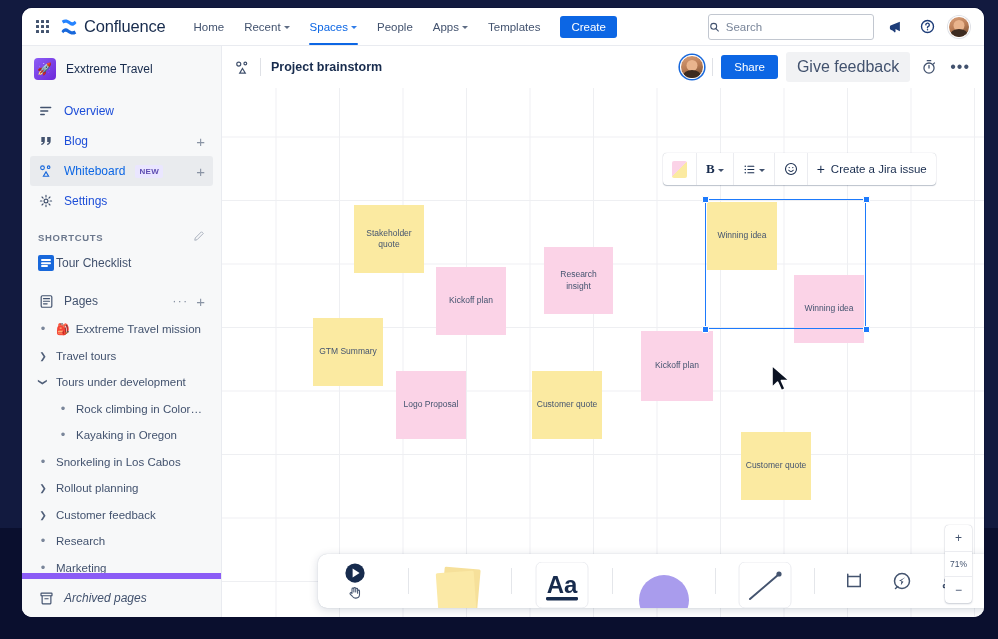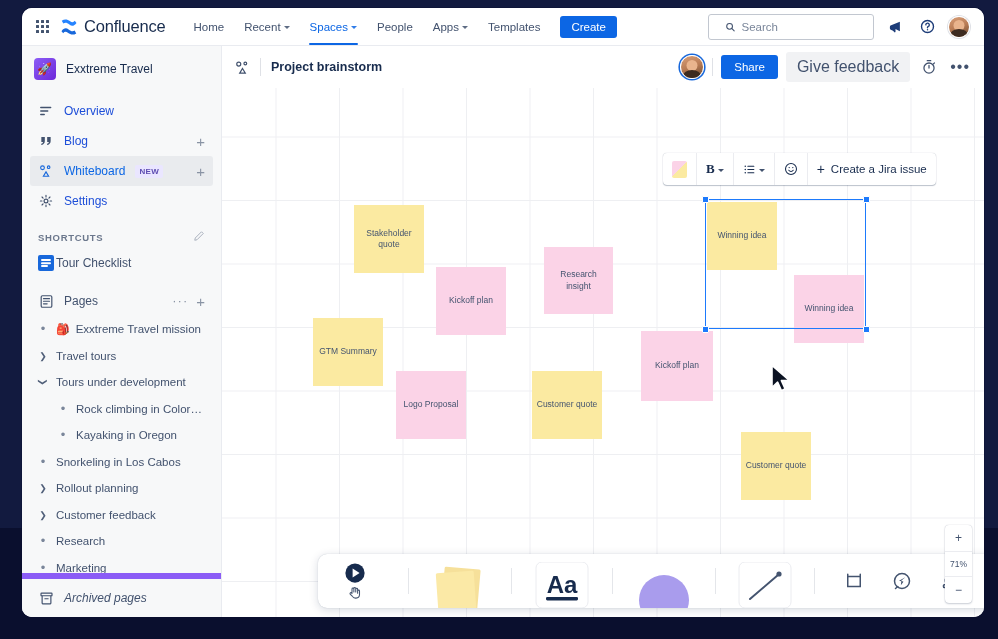--- a/index.html
+++ b/index.html
@@ -76,21 +76,21 @@
     background: #0c66e4; color: #fff;
     font-size: 11.5px;
     padding: 5px 11px; border-radius: 3px;
     border: none; cursor: pointer; font-family: inherit;
   }
   .nav-right { margin-left: auto; display: flex; align-items: center; gap: 10px; padding-right: 4px;}
   .searchbox {
     display: flex; align-items: center; gap: 6px;
     width: 166px; height: 26px;
     border: 1px solid #c2c7d0; border-radius: 3px;
-    padding: 0 16px; background: #fff; cursor: text;
+    padding: 0 0; background: #fff; cursor: text;
   }
   .searchbox input {
     border: none; outline: none; font-size: 11.5px;
     color: #42526e; font-family: inherit; width: 100%;
     background: transparent;
   }
   .searchbox input::placeholder { color: #7a869a; }
   .icon-btn { width: 22px; height: 22px; display: flex; align-items: center; justify-content: center; cursor: pointer; }
   .avatar {
     width: 22px; height: 22px; border-radius: 50%;

